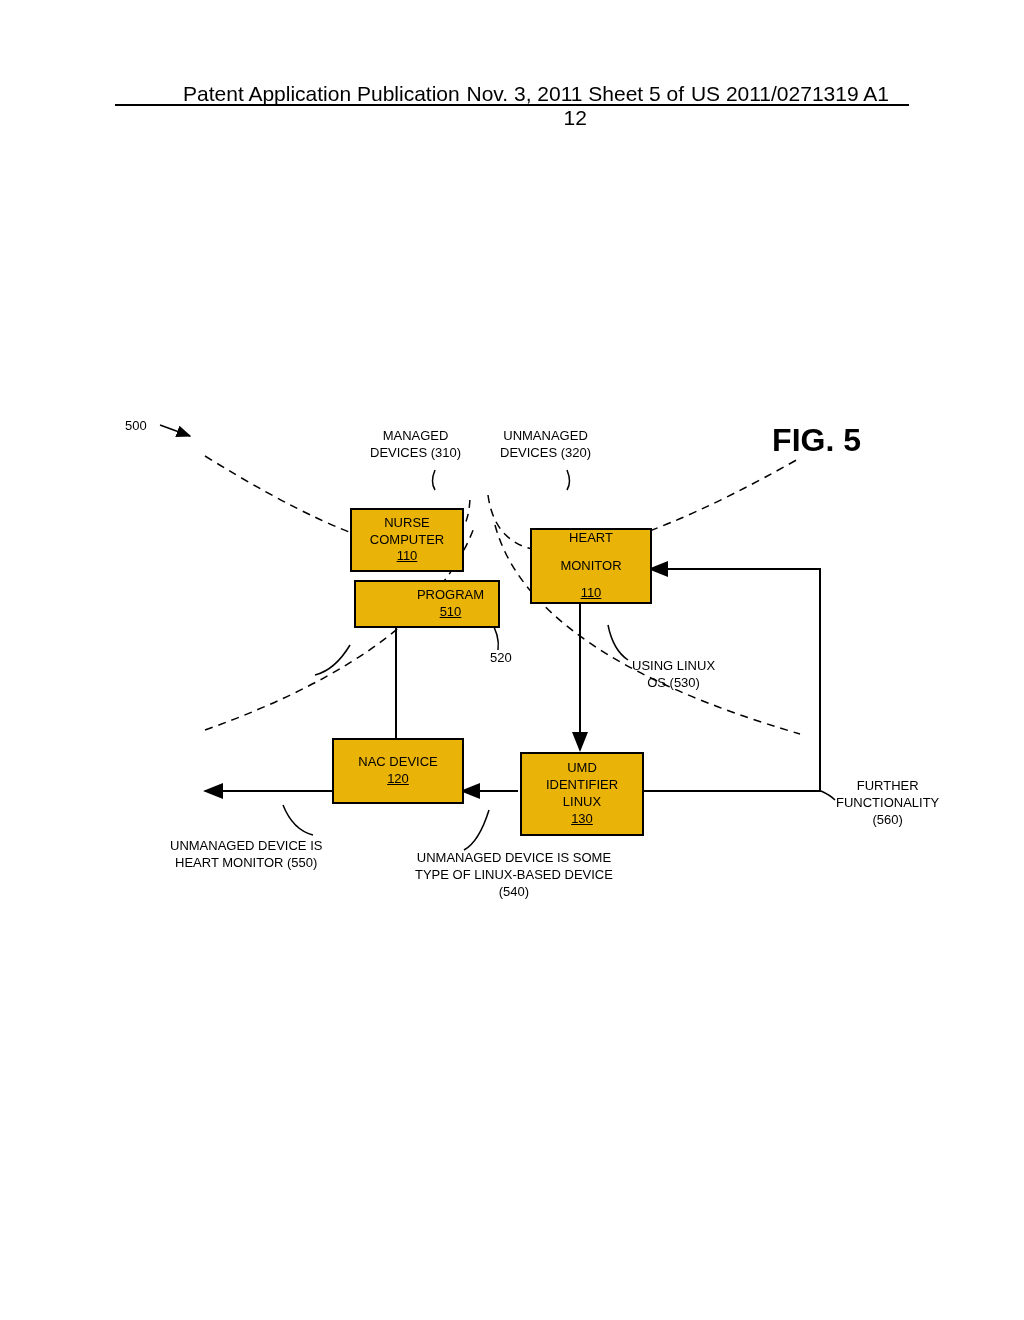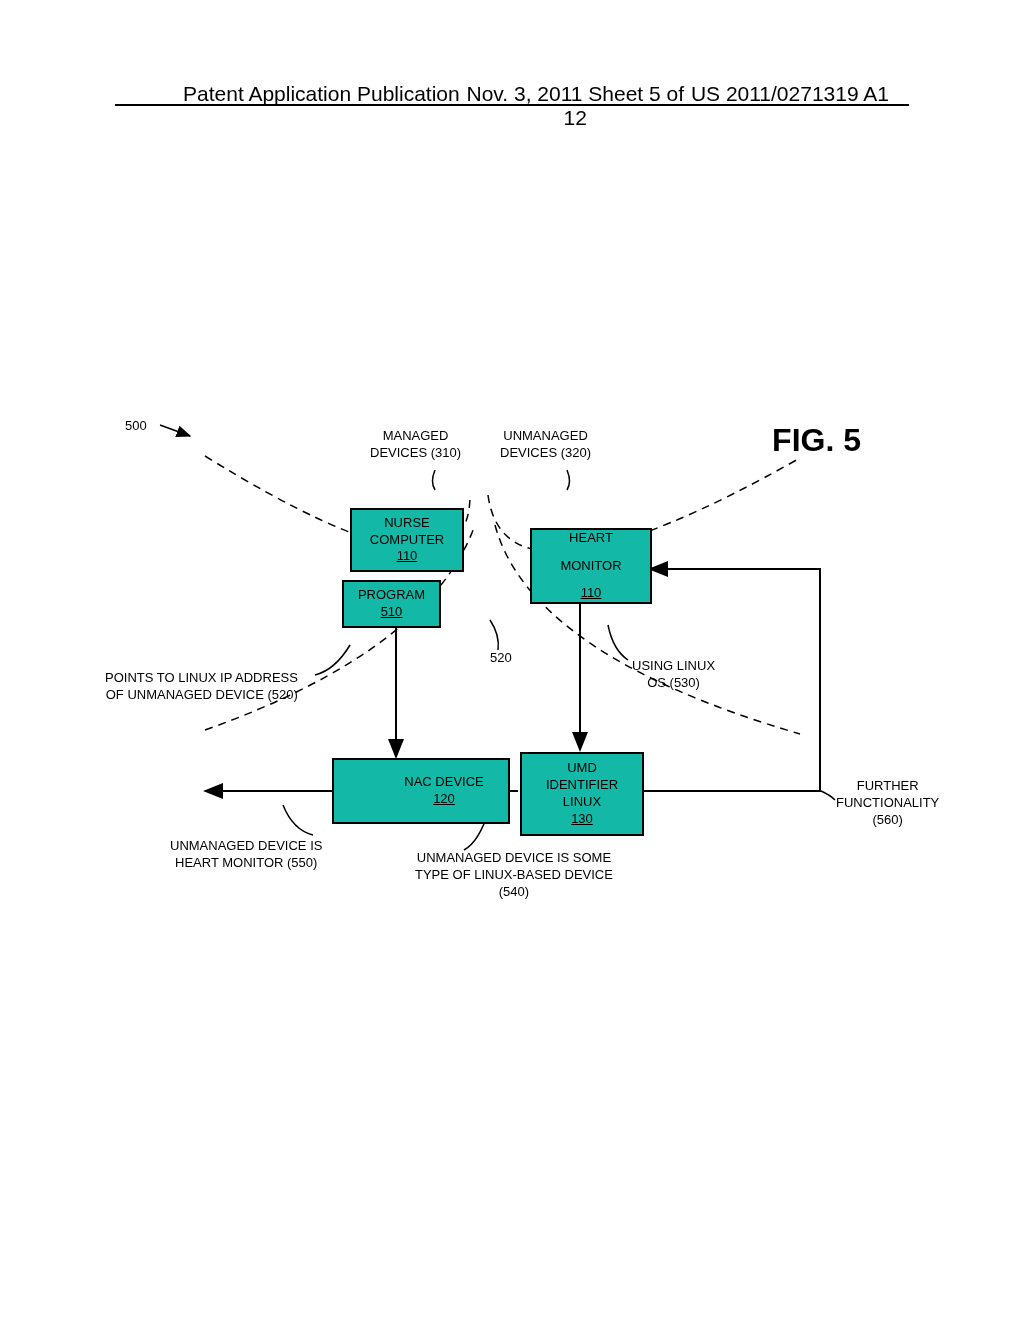--- a/index.html
+++ b/index.html
@@ -42,21 +42,21 @@
     .fig-label {
       position: absolute;
       top: 22px;
       right: 105px;
       font-size: 32px;
       font-weight: bold;
     }
     .box {
       position: absolute;
       border: 2px solid black;
-      background: #14b8a6;
+      background: #eab308;
       text-align: center;
       display: flex;
       flex-direction: column;
       justify-content: center;
       align-items: center;
       font-size: 13px;
       line-height: 1.3;
     }
     .label {
       position: absolute;
@@ -136,47 +136,43 @@
     <span>UNMANAGED</span><br>
     <span>DEVICES (320)</span>
   </div>
 
   <div class="box" style="top: 108px; left: 350px; width: 110px; height: 60px;">
     <span>NURSE</span>
     <span>COMPUTER</span>
     <span class="ref-underline">110</span>
   </div>
 
-  <div class="box" style="top: 180px; left: 342px; width: 95px; height: 44px;">
+  <div class="box" style="top: 180px; left: 354px; width: 95px; height: 44px; padding-left: 47px;">
     <span>PROGRAM</span>
     <span class="ref-underline">510</span>
   </div>
 
   <div class="box" style="top: 128px; left: 530px; width: 118px; height: 72px; justify-content: space-between;">
     <span>HEART</span>
     <span>MONITOR</span>
     <span class="ref-underline">110</span>
   </div>
 
-  <div class="box" style="top: 358px; left: 332px; width: 128px; height: 62px; padding-left: 46px;">
+  <div class="box" style="top: 338px; left: 332px; width: 128px; height: 62px;">
     <span>NAC DEVICE</span>
     <span class="ref-underline">120</span>
   </div>
 
   <div class="box" style="top: 352px; left: 520px; width: 120px; height: 80px;">
     <span>UMD</span>
     <span>IDENTIFIER</span>
     <span>LINUX</span>
     <span class="ref-underline">130</span>
   </div>
 
-  <div class="label" style="top: 270px; left: 105px; text-align: right;">
-    <span>POINTS TO LINUX IP ADDRESS</span><br>
-    <span>OF UNMANAGED DEVICE (520)</span>
-  </div>
   <div class="label" style="top: 250px; left: 490px;">520</div>
   <div class="label" style="top: 258px; left: 632px;">
     <span>USING LINUX</span><br>
     <span>OS (530)</span>
   </div>
   <div class="label" style="top: 438px; left: 170px;">
     <span>UNMANAGED DEVICE IS</span><br>
     <span>HEART MONITOR (550)</span>
   </div>
   <div class="label" style="top: 450px; left: 415px;">

